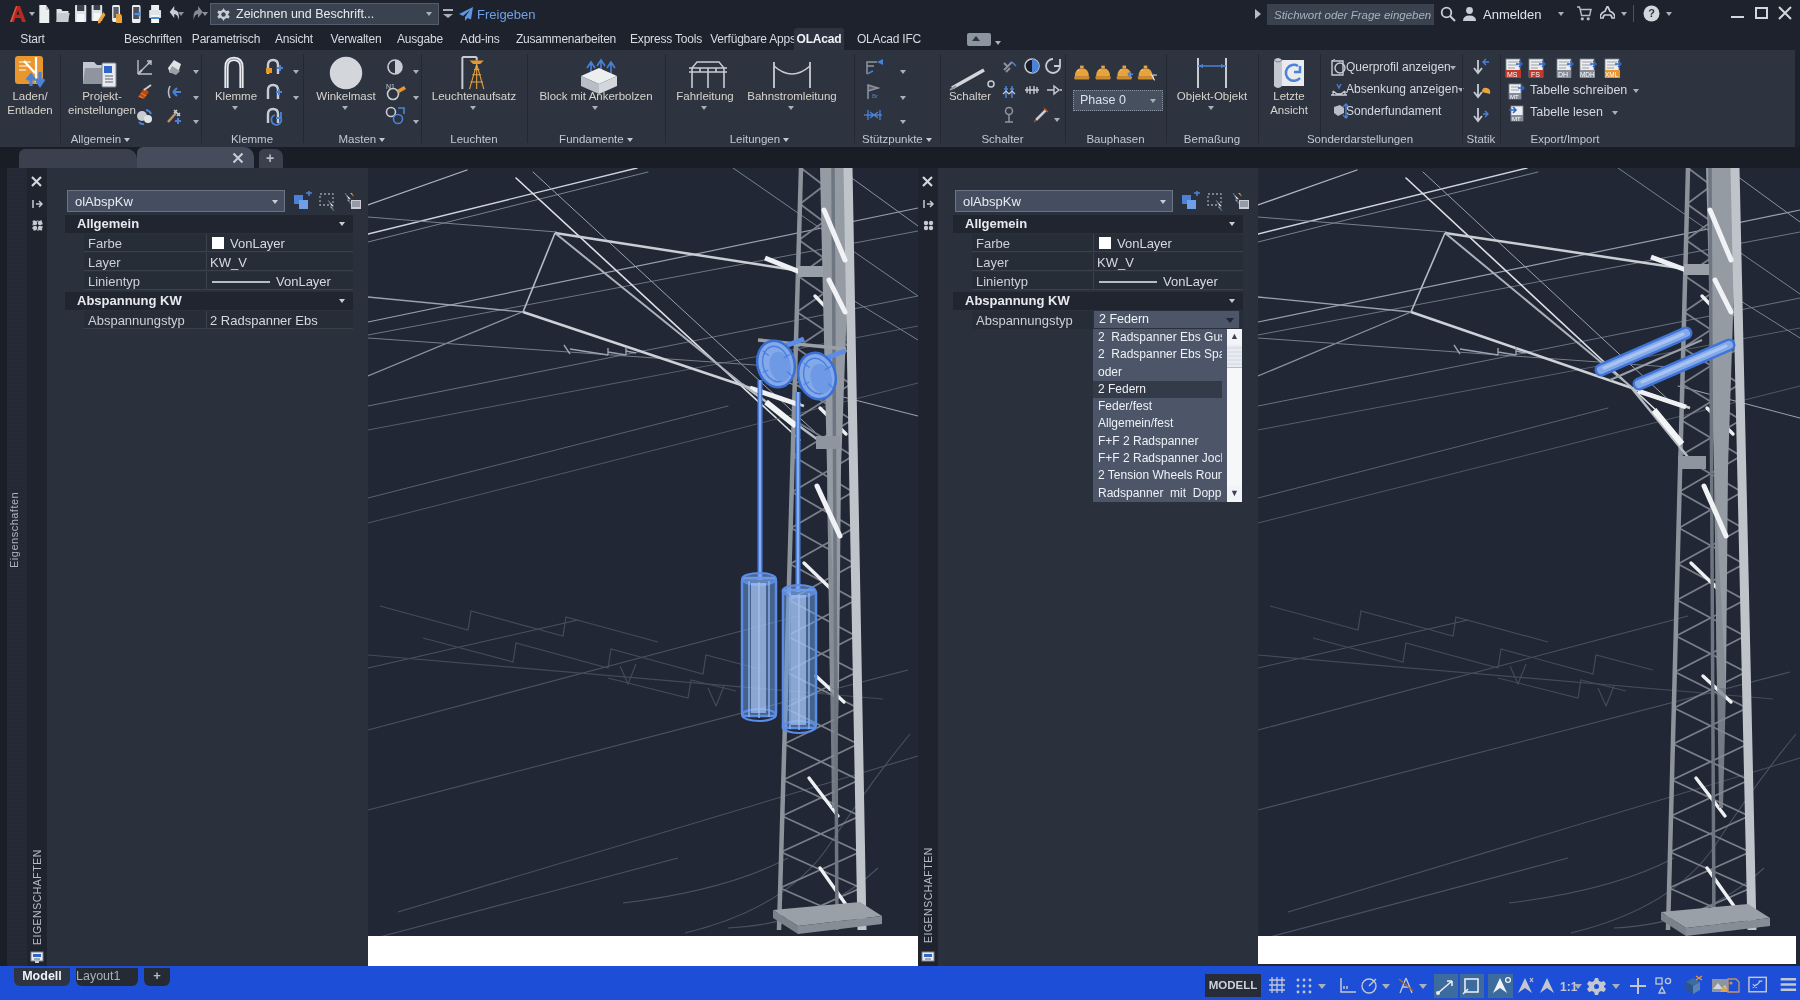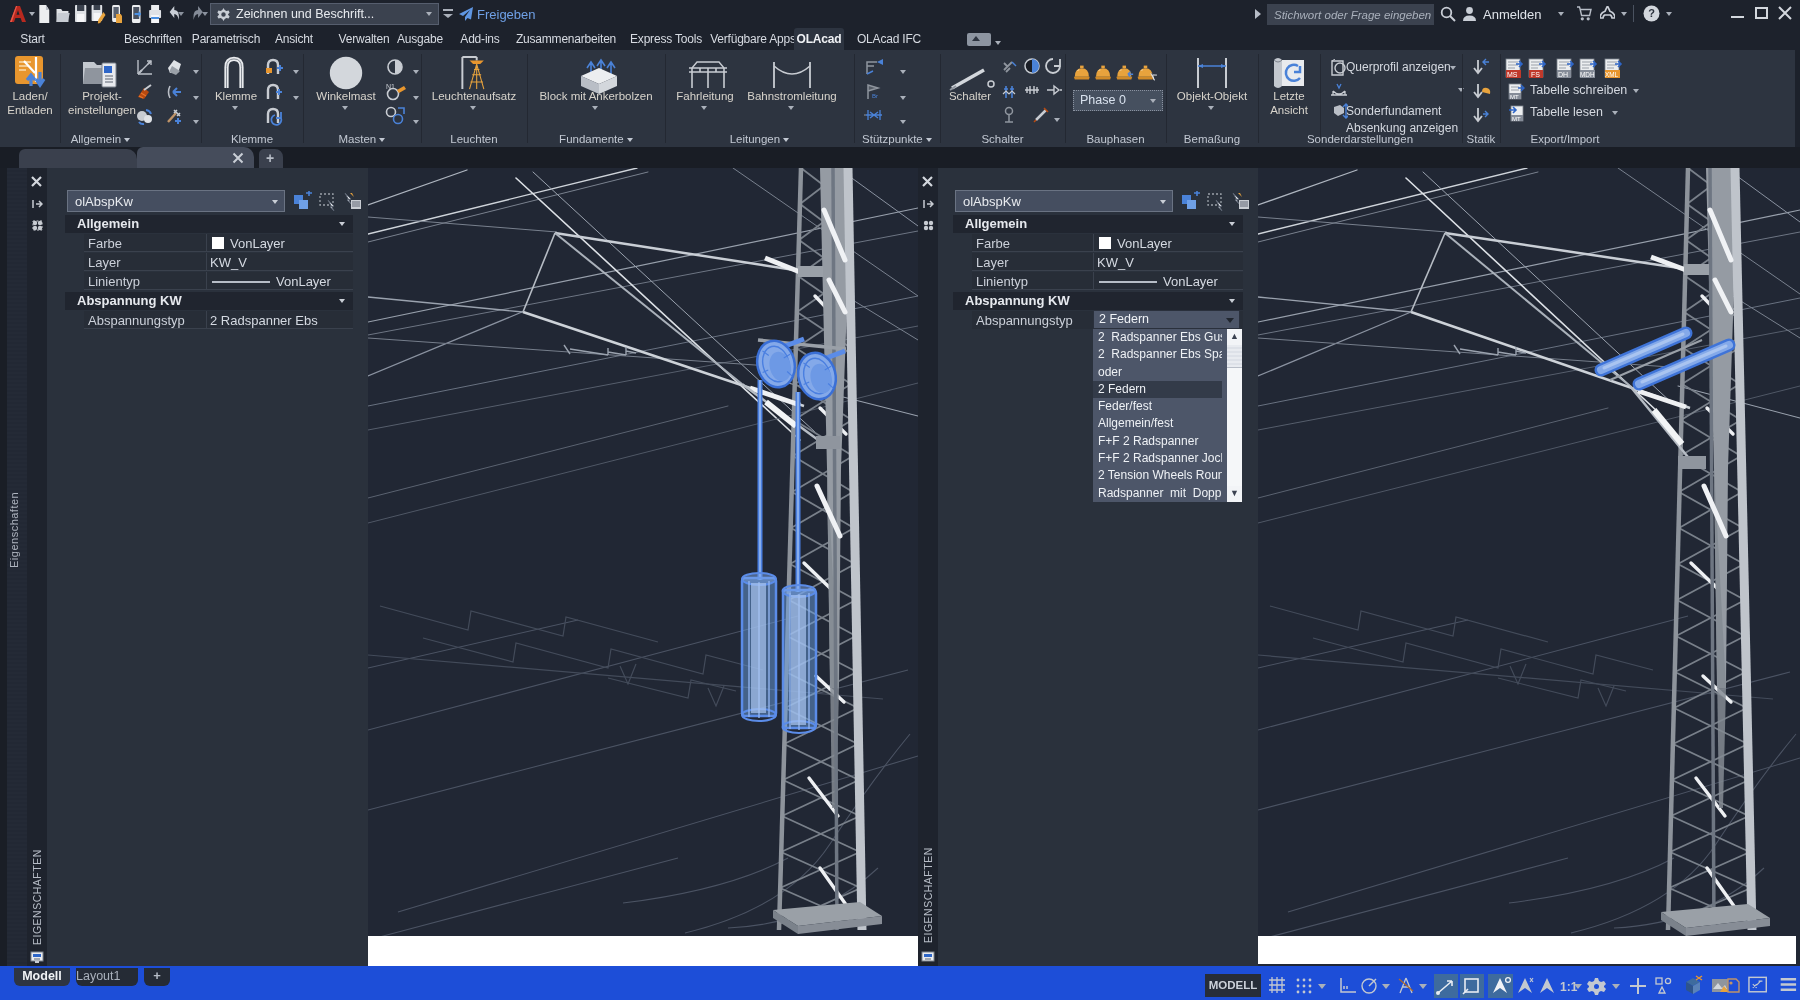--- a/index.html
+++ b/index.html
@@ -148,21 +148,21 @@
     <svg class="abs" style="left:1778px;top:6px" width="14" height="14" viewBox="0 0 14 14">
         <path d="M1 1 L13 13 M13 1 L1 13" stroke="#d3d7dd" stroke-width="2"></path>
       </svg>
   </div>
   <div id="menubar">
     <div class="mtab" style="left:4px;width:57px;">Start</div>
     <div class="mtab" style="left:53px;width:64px;margin-top:28px;">Einfügen</div>
     <div class="mtab" style="left:115px;width:76px;">Beschriften</div>
     <div class="mtab" style="left:182px;width:88px;">Parametrisch</div>
     <div class="mtab" style="left:266px;width:56px;">Ansicht</div>
-    <div class="mtab" style="left:332px;width:64px;text-align:center;">Verwalten</div>
+    <div class="mtab" style="left:324px;width:64px;text-align:center;">Verwalten</div>
     <div class="mtab" style="left:390px;width:60px;">Ausgabe</div>
     <div class="mtab" style="left:452px;width:56px;">Add-ins</div>
     <div class="mtab" style="left:508px;width:116px;">Zusammenarbeiten</div>
     <div class="mtab" style="left:628px;width:76px;">Express Tools</div>
     <div class="mtab" style="left:707px;width:92px;">Verfügbare Apps</div>
     <div class="mtab active" style="left:794px;width:50px;font-weight:bold;">OLAcad</div>
     <div class="mtab" style="left:848px;width:82px;">OLAcad IFC</div>
     <div class="abs" style="left:967px;top:5px;width:24px;height:13px;background:#8d95a1;border-radius:2px;"></div>
     <div class="abs" style="left:972px;top:8px;width:0;height:0;border-left:4px solid transparent;border-right:4px solid transparent;border-bottom:5px solid #2d3440;"></div>
     <div class="caret abs" style="left:995px;top:13px"></div>
@@ -436,21 +436,21 @@
           <path d="M2 2 L13 2 L13 16 L2 16 Z" fill="none" stroke="#c8ccd2" stroke-width="1.4"></path>
           <circle cx="10" cy="9" r="5" fill="none" stroke="#c8ccd2" stroke-width="1.4"></circle>
           <path d="M2 2 L5 0" stroke="#c8ccd2"></path>
         </svg>
       <div class="abs" style="left:88px;top:10px;font-size:12px;color:#d5d9e0;white-space:nowrap;">Querprofil anzeigen</div>
       <div class="caret abs" style="left:192px;top:16px"></div>
       <svg class="abs" style="left:72px;top:31px" width="18" height="18" viewBox="0 0 18 18">
           <path d="M1 14 L17 14 M3 14 L3 10 M15 14 L15 10 M3 10 Q9 16 15 10" stroke="#c8ccd2" stroke-width="1.3" fill="none"></path>
           <path d="M7 3 L9 7 L11 3" stroke="#4a82d8" stroke-width="1.3" fill="none"></path>
         </svg>
-      <div class="abs" style="left:88px;top:32px;font-size:12px;color:#d5d9e0;white-space:nowrap;margin-top:39px;">Absenkung anzeigen</div>
+      <div class="abs" style="left:88px;top:32px;font-size:12px;color:#d5d9e0;white-space:nowrap;">Absenkung anzeigen</div>
       <div class="caret abs" style="left:200px;top:38px"></div>
       <svg class="abs" style="left:72px;top:53px" width="18" height="18" viewBox="0 0 18 18">
           <path d="M4 4 L10 2 L14 5 L14 10 L8 13 L4 10 Z" fill="#b9bec6"></path>
           <path d="M16 2 L16 14 M13 4 L16 1 L19 4 M13 12 L16 15 L19 12" stroke="#4a82d8" stroke-width="1.4" fill="none"></path>
         </svg>
       <div class="abs" style="left:88px;top:54px;font-size:12px;color:#d5d9e0;white-space:nowrap;">Sonderfundament</div>
       <div class="rlabel">Sonderdarstellungen</div>
     </div>
     <div class="rdiv" style="left:1462px"></div>
 

